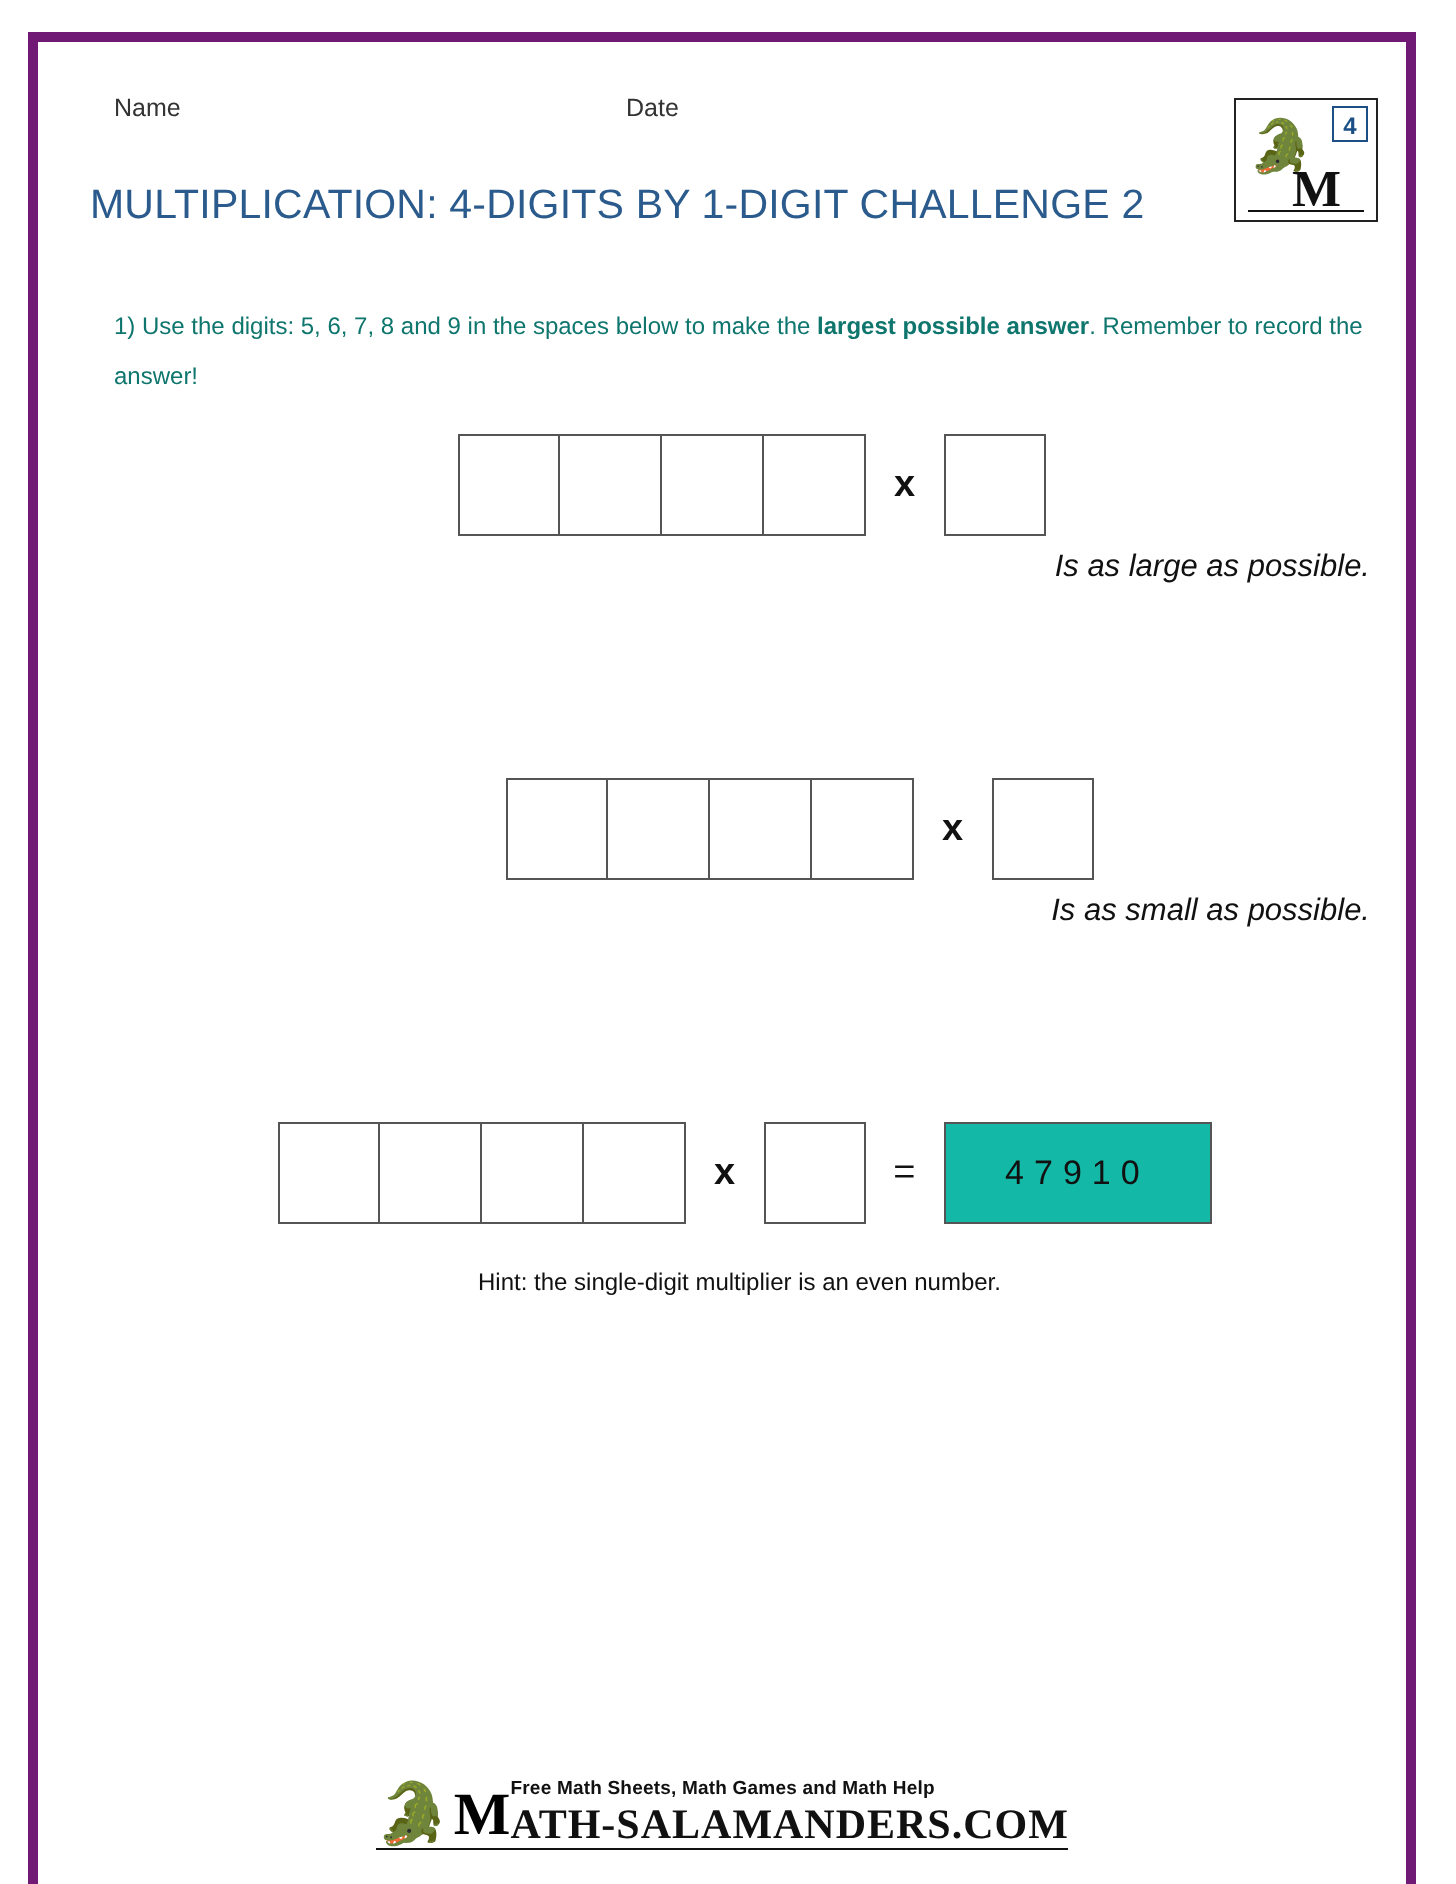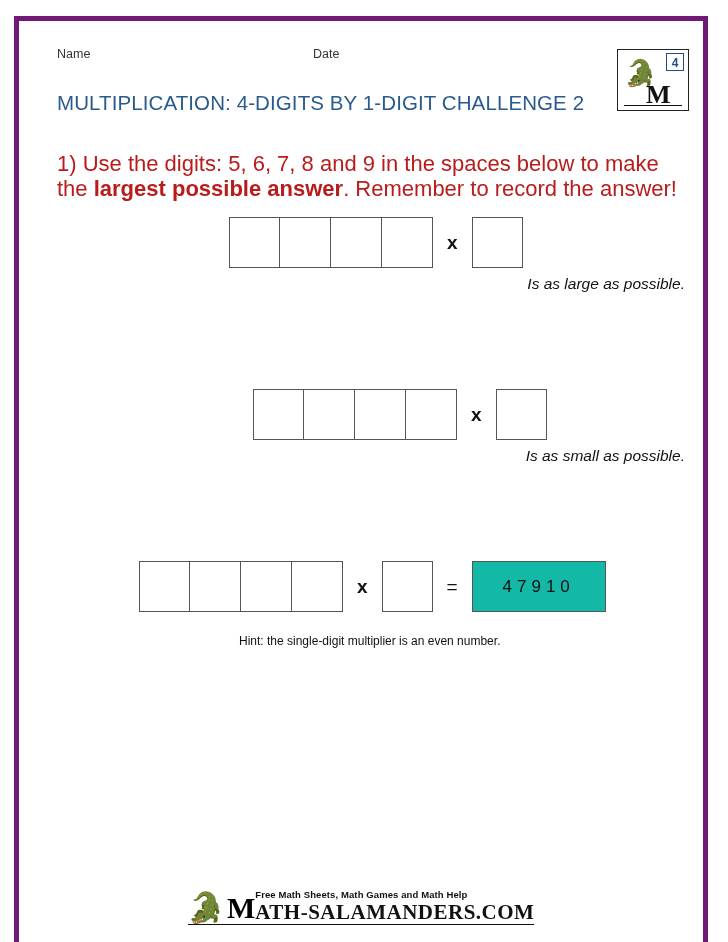--- a/index.html
+++ b/index.html
@@ -48,21 +48,21 @@
     position: relative;
     height: 26px;
     font-size: 12.5px;
     color: #333333;
   }
   .hdr .name-label { position: absolute; left: 12px; top: 6px; }
   .hdr .date-label { position: absolute; left: 268px; top: 6px; }
 
   .title {
     position: absolute;
-    left: 12px;
+    left: 0;
     top: 50px;
     font-size: 20.5px;
     color: #2a5b8c;
     letter-spacing: 0.1px;
   }
 
   
   .logo-box {
     position: absolute;
     right: 14px;
@@ -110,23 +110,23 @@
     left: 6px;
     right: 6px;
     bottom: 4px;
     height: 1px;
     background: #111;
   }
 
   .content { position: absolute; left: 12px; top: 96px; width: 628px; }
 
   .qtext {
-    font-size: 22px;
+    font-size: 12px;
     line-height: 25px;
-    color: #b91c1c;
+    color: #0f766e;
     margin: 0;
   }
   .qtext b { font-weight: bold; }
 
   .q-block { position: relative; }
 
   .boxrow {
     display: flex;
     align-items: center;
     margin-top: 16px;

